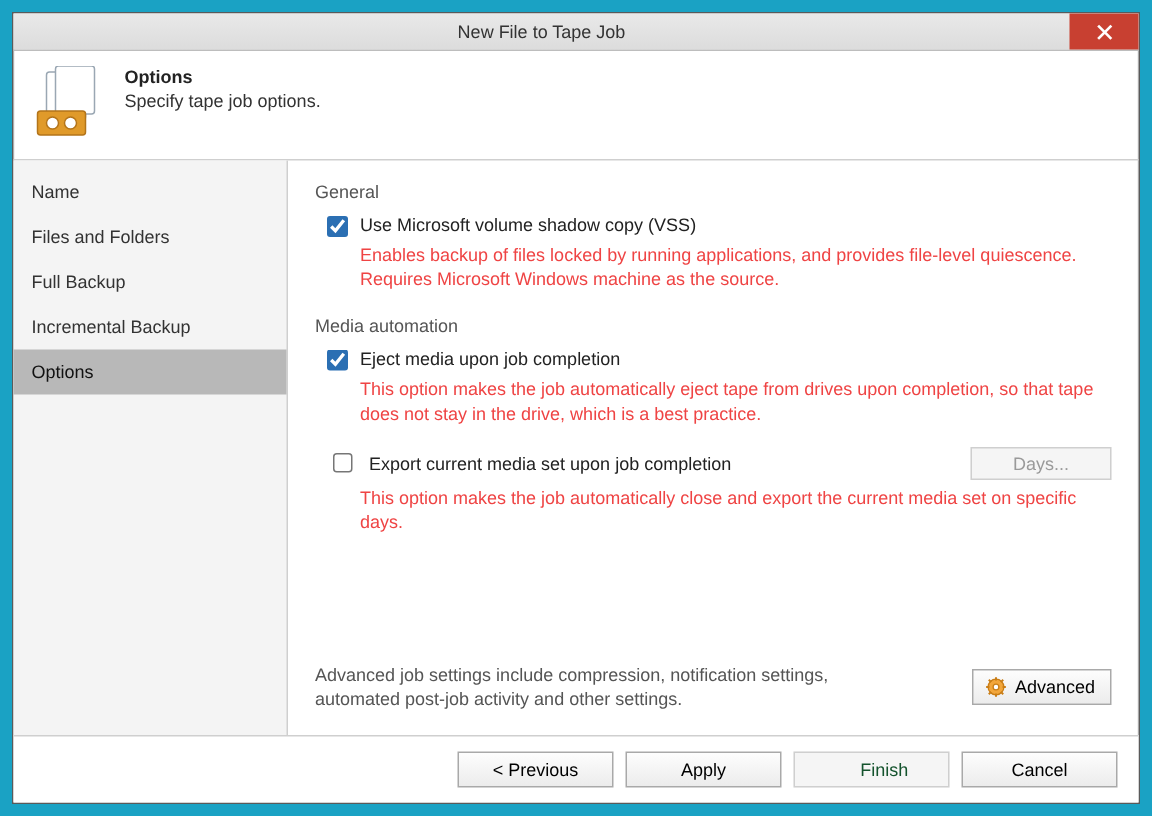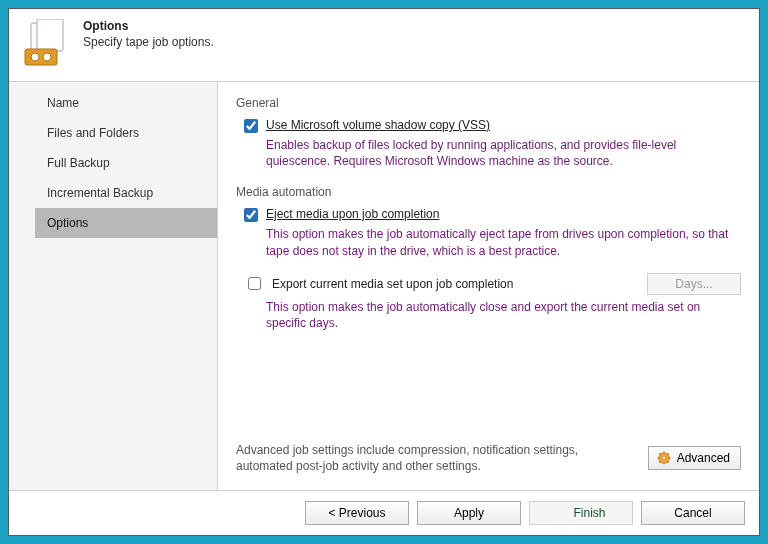--- a/index.html
+++ b/index.html
@@ -73,21 +73,20 @@
   .body {
     flex: 1;
     display: flex;
     min-height: 0;
   }
   .sidebar {
     width: 182px;
     background: #f4f4f4;
     border-right: 1px solid #cfcfcf;
     padding-top: 6px;
-    padding-left: 26px;
   }
   .sidebar .item {
     padding: 8px 12px;
     font-size: 12px;
     color: #333;
     cursor: pointer;
   }
   .sidebar .item.selected {
     background: #b8b8b8;
     color: #111;
@@ -112,25 +111,24 @@
   }
   .row input[type=checkbox] {
     width: 14px;
     height: 14px;
     margin: 1px 0 0 0;
     accent-color: #2b6fb3;
   }
   .row .label {
     font-size: 12px;
     color: #222;
-    text-decoration: underline;
   }
   .desc {
     font-size: 12px;
-    color: #701a75;
+    color: #ef4444;
     margin: 2px 0 12px 30px;
     line-height: 1.35;
     max-width: 500px;
   }
   .export-row {
     display: flex;
     align-items: center;
     gap: 8px;
     margin: 2px 0 2px 8px;
   }
@@ -193,20 +191,29 @@
     background: #f5f5f5;
     cursor: default;
     padding-left: 23px;
   }
 </style>
 </head>
 <body>
 
 <div class="frame">
 
+  <div class="titlebar">
+    <div class="title">New File to Tape Job</div>
+    <div class="close">
+      <svg viewBox="0 0 10 10">
+        <line x1="1" y1="1" x2="9" y2="9" stroke="#fff" stroke-width="1.6"></line>
+        <line x1="9" y1="1" x2="1" y2="9" stroke="#fff" stroke-width="1.6"></line>
+      </svg>
+    </div>
+  </div>
 
   <div class="header">
     <div class="icon-wrap">
       <svg viewBox="0 0 48 48" width="48" height="48">
         <rect x="8" y="4" width="26" height="32" rx="2" fill="#fff" stroke="#9aa7b3" stroke-width="1"></rect>
         <rect x="14" y="0" width="26" height="32" rx="2" fill="#fff" stroke="#9aa7b3" stroke-width="1"></rect>
         <rect x="2" y="30" width="32" height="16" rx="2" fill="#e09a2a" stroke="#b3741a" stroke-width="1"></rect>
         <circle cx="12" cy="38" r="4" fill="#fff" stroke="#b3741a"></circle>
         <circle cx="24" cy="38" r="4" fill="#fff" stroke="#b3741a"></circle>
       </svg>

